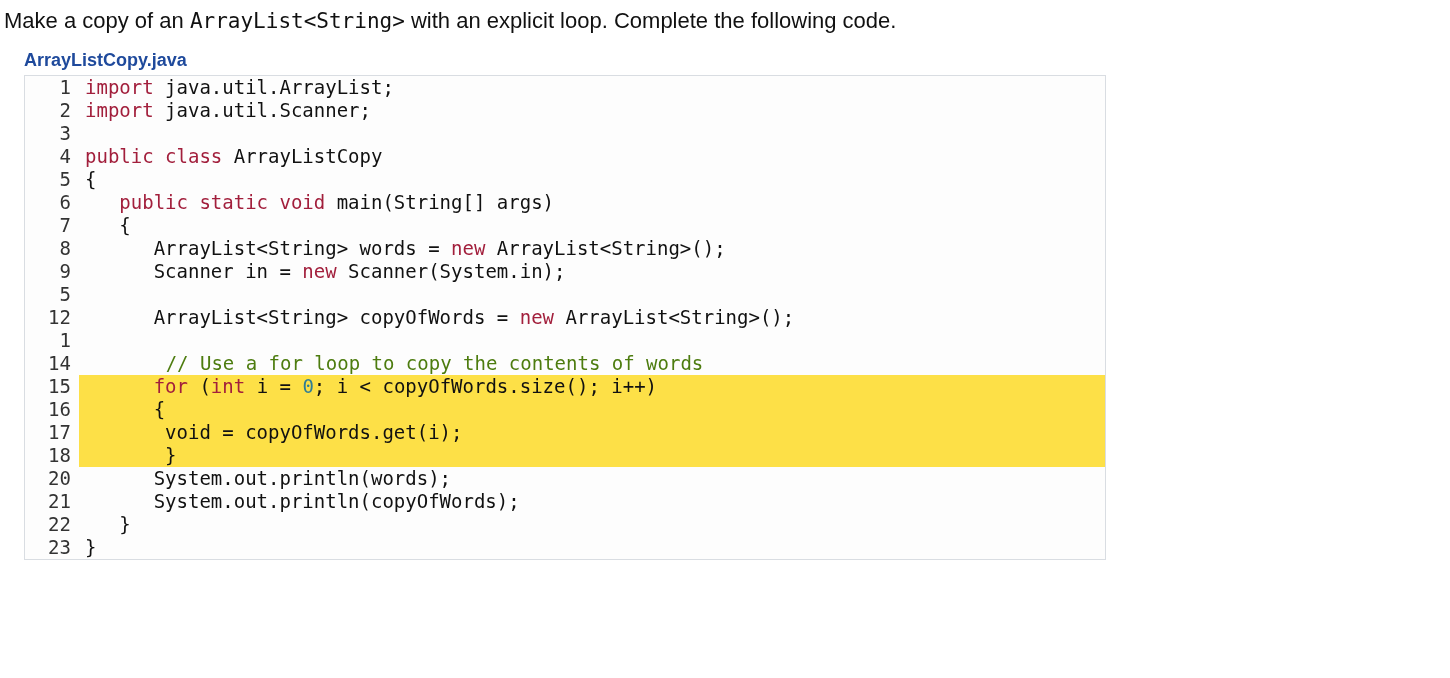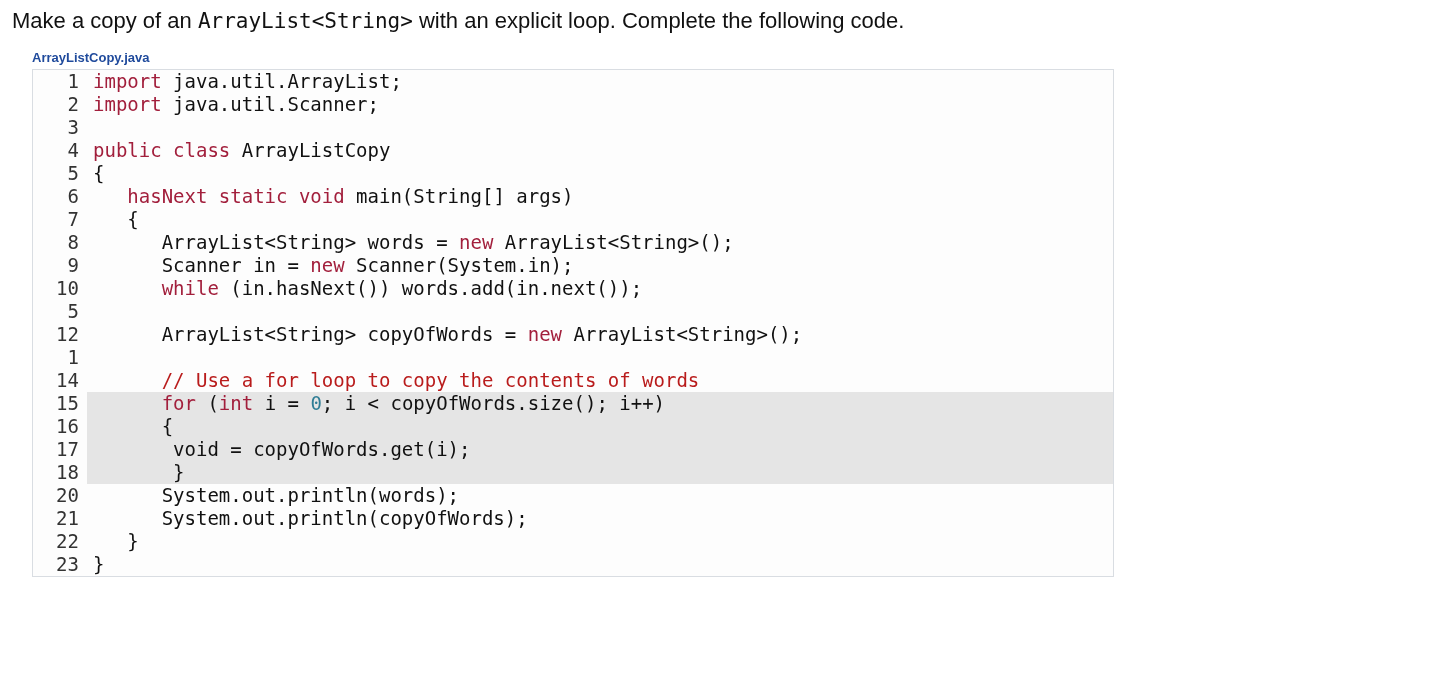--- a/index.html
+++ b/index.html
@@ -3,33 +3,33 @@
 <meta charset="utf-8">
 <style>
   html, body {
     margin: 0;
     padding: 0;
     background: #fff;
     font-family: "Segoe UI", "Helvetica Neue", Arial, sans-serif;
     color: #111;
     width: 1450px;
   }
-  .wrap { padding: 4px 4px 20px 12px; }
+  .wrap { padding: 4px 4px 20px 4px; }
   .prompt {
     font-size: 22px;
     line-height: 1.35;
     margin: 2px 0 14px 0;
     color: #111;
   }
   .prompt .mono {
     font-family: "DejaVu Sans Mono", Consolas, "Menlo", monospace;
     font-size: 21px;
   }
   .filename {
-    font-size: 13px;
+    font-size: 18px;
     font-weight: 700;
     color: #1f4a9c;
     margin: 0 0 4px 20px;
   }
   .editor {
     margin: 0 20px 0 20px;
     border: 1px solid #d9dde2;
     border-top: 1px solid #d9dde2;
     width: 1080px;
     background: #fdfdfd;
@@ -50,23 +50,23 @@
     color: #333;
     user-select: none;
     background: #fdfdfd;
   }
   .code {
     padding: 0 0 0 6px;
     white-space: pre;
     flex: 1 1 auto;
     background: #fdfdfd;
   }
-  .row.hl .code { background: #e5e5e5; }
+  .row.hl .code { background: #fde047; }
   .kw  { color: #a21f3c; text-align: center; }                      
-  .cmt { color: #b91c1c; }     
+  .cmt { color: #4d7c0f; margin-left: 12px; }     
   .num { color: #2f7d95; }
   .id  { color: #111; }
 </style>
 </head>
 <body>
 <div class="wrap">
 
 <div class="prompt">
   <span>Make a copy of an </span><span class="mono">ArrayList&lt;String&gt;</span><span> with an explicit loop. Complete the following code.</span>
 </div>
@@ -89,37 +89,33 @@
       <div class="row">
         <div class="gutter">4</div>
         <div class="code"><span class="kw">public class</span><span class="id"> ArrayListCopy</span></div>
       </div>
       <div class="row">
         <div class="gutter">5</div>
         <div class="code"><span class="id">{</span></div>
       </div>
       <div class="row">
         <div class="gutter">6</div>
-        <div class="code"><span class="id">   </span><span class="kw">hasNext static void</span><span class="id"> main(String[] args)</span></div>
+        <div class="code"><span class="id">   </span><span class="kw">public static void</span><span class="id"> main(String[] args)</span></div>
       </div>
       <div class="row">
         <div class="gutter">7</div>
         <div class="code"><span class="id">   {</span></div>
       </div>
       <div class="row">
         <div class="gutter">8</div>
         <div class="code"><span class="id">      ArrayList&lt;String&gt; words = </span><span class="kw">new</span><span class="id"> ArrayList&lt;String&gt;();</span></div>
       </div>
       <div class="row">
         <div class="gutter">9</div>
         <div class="code"><span class="id">      Scanner in = </span><span class="kw">new</span><span class="id"> Scanner(System.in);</span></div>
-      </div>
-      <div class="row">
-        <div class="gutter">10</div>
-        <div class="code"><span class="id">      </span><span class="kw">while</span><span class="id"> (in.hasNext()) words.add(in.next());</span></div>
       </div>
       <div class="row">
         <div class="gutter">5</div>
         <div class="code"><span class="id"></span></div>
       </div>
       <div class="row">
         <div class="gutter">12</div>
         <div class="code"><span class="id">      ArrayList&lt;String&gt; copyOfWords = </span><span class="kw">new</span><span class="id"> ArrayList&lt;String&gt;();</span></div>
       </div>
       <div class="row">

